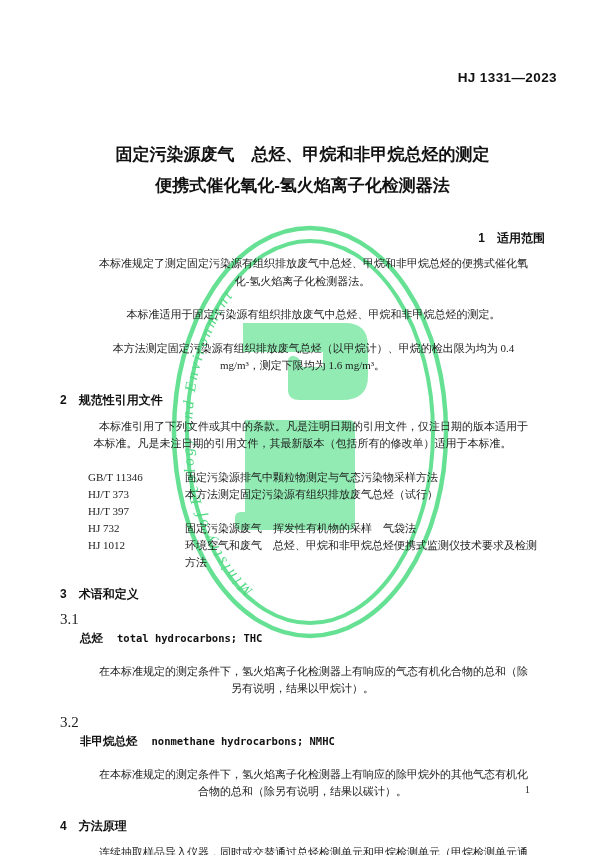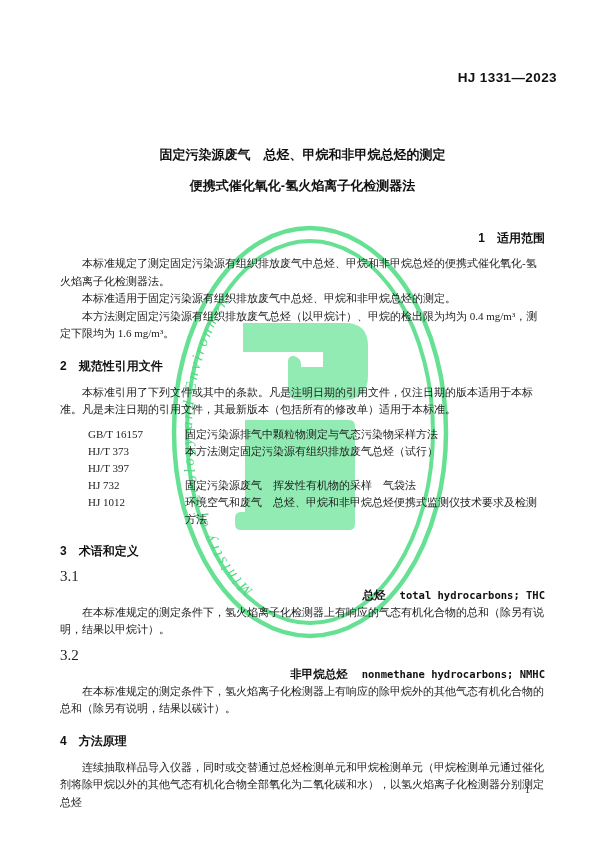--- a/index.html
+++ b/index.html
@@ -13,44 +13,44 @@
   .content { position:relative; z-index:1; padding:0 60px; }
 
   .doc-code {
     position:absolute; top:70px; right:48px;
     font-family:"Liberation Sans","DejaVu Sans",sans-serif;
     font-weight:bold; font-size:13.5px; letter-spacing:.4px; color:#111;
   }
   .titles {
     padding-top:139px; text-align:center;
     font-family:"Liberation Sans","DejaVu Sans",sans-serif;
-    font-weight:bold; font-size:13px; line-height:31px; color:#111;
+    font-weight:bold; font-size:17px; line-height:31px; color:#111;
   }
-  p { margin:0; font-size:11px; line-height:17.5px; }
+  p { margin:16px; font-size:11px; line-height:17.5px;text-align:center; }
   .indent { text-indent:2em; }
   .sec-heading {
     font-family:"Liberation Sans","DejaVu Sans",sans-serif;
     font-weight:bold; font-size:12px; line-height:18px; color:#111;
   }
   .sec-heading .sec-num { margin-right:12px; }
   .mt-h1 { margin-top:28px;text-align:right; }
   .mt-p1 { margin-top:8px; }
   .mt-h  { margin-top:14px; }
   .mt-i  { margin-top:9px; }
 
   .ref-list { margin-top:7px; }
   .ref-row { display:flex; margin-left:28px; font-size:11px; line-height:17px; }
   .ref-code { width:80px; flex:0 0 80px; }
   .ref-title { flex:1;padding-left:17px; }
 
   .term-num {
     margin-top:8px; font-family:Liberation Serif, serif;
     font-size:15px; line-height:17px;
   }
-  .term-line { margin-left:28px; line-height:17px;text-align:right; }
+  .term-line { margin-left:20px; line-height:17px; }
   .term-cn {
     font-family:"Liberation Sans","DejaVu Sans",sans-serif;
     font-weight:bold; font-size:11.5px; margin-right:14px; color:#111;
   }
   .term-en {
     font-family:"DejaVu Sans Mono","Liberation Mono",monospace;
     font-weight:bold; font-size:10.5px; color:#111;
   }
   .page-number {
     position:absolute; bottom:60px; right:75px; z-index:1;
@@ -98,21 +98,21 @@
     <p class="indent mt-p1">本标准规定了测定固定污染源有组织排放废气中总烃、甲烷和非甲烷总烃的便携式催化氧化-氢火焰离子化检测器法。</p>
     <p class="indent">本标准适用于固定污染源有组织排放废气中总烃、甲烷和非甲烷总烃的测定。</p>
     <p class="indent">本方法测定固定污染源有组织排放废气总烃（以甲烷计）、甲烷的检出限为均为 0.4 mg/m³，测定下限均为 1.6 mg/m³。</p>
 
     <div class="sec-heading mt-h">
       <span class="sec-num">2</span><span>规范性引用文件</span>
     </div>
     <p class="indent mt-i">本标准引用了下列文件或其中的条款。凡是注明日期的引用文件，仅注日期的版本适用于本标准。凡是未注日期的引用文件，其最新版本（包括所有的修改单）适用于本标准。</p>
     <div class="ref-list">
       <div class="ref-row">
-        <span class="ref-code">GB/T 16157</span>
+        <span class="ref-code">GB/T 11346</span>
         <span class="ref-title">固定污染源排气中颗粒物测定与气态污染物采样方法</span>
       </div>
       <div class="ref-row">
         <span class="ref-code">HJ/T 373</span>
         <span class="ref-title">本方法测定固定污染源有组织排放废气总烃（试行）</span>
       </div>
       <div class="ref-row">
         <span class="ref-code">HJ/T 397</span>
       </div>
       <div class="ref-row">

